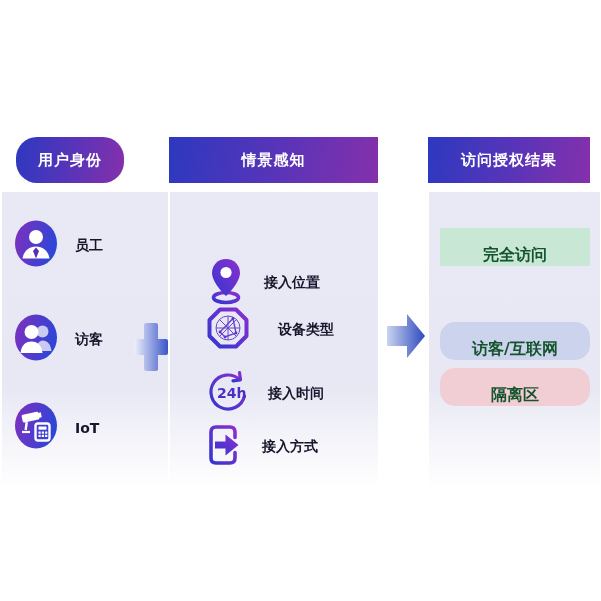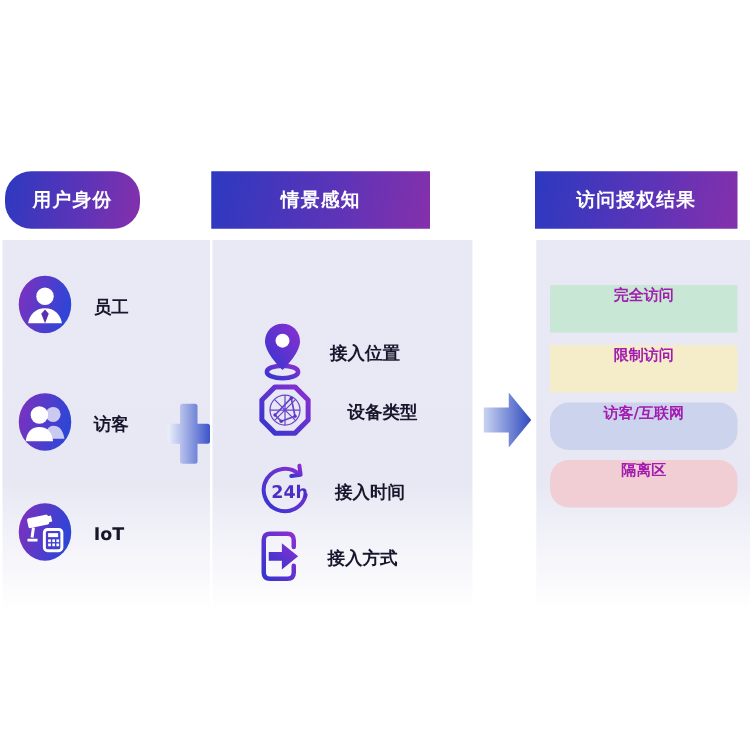--- a/index.html
+++ b/index.html
@@ -1,40 +1,40 @@
 <!DOCTYPE html>
 <html><head>
 <meta charset="utf-8">
 <style>
   html,body{margin:0;padding:0;background:#fff;}
   .canvas{position:relative;width:601px;height:601px;background:#ffffff;overflow:hidden;
           font-family:"DejaVu Sans","Liberation Sans",sans-serif;}
   .hdr{position:absolute;top:137px;height:46px;display:flex;align-items:center;justify-content:center;
        color:#ffffff;font-weight:bold;font-size:15px;letter-spacing:1px;
        background:linear-gradient(100deg,#2c39c0 0%,#5b34b8 55%,#8530ab 100%);}
-  .hdr-identity{left:4px;width:108px;border-radius:21px;}
-  .hdr-context{left:169px;width:175px;}
+  .hdr-identity{left:16px;width:108px;border-radius:21px;}
+  .hdr-context{left:169px;width:209px;}
   .hdr-result{left:428px;width:162px;}
   .bd{position:absolute;top:192px;height:296px;
       background:linear-gradient(180deg,#e9e9f5 0%,#e8e8f4 66%,rgba(248,248,253,0) 100%);}
   .bd-identity{left:2px;width:130px;padding-left:36px;}
   .bd-context{left:170px;width:208px;}
   .bd-result{left:429px;width:171px;}
   .row{position:absolute;display:flex;align-items:center;}
   .row .lbl{font-size:14px;font-weight:bold;color:#16162c;white-space:nowrap;}
   
   .row-id{left:12px;gap:17px;}
   .row-id1{top:28px;} .row-id2{top:122px;} .row-id3{top:210px;}
   
   .row-cx{left:36px;gap:18px;}
   .row-cx1{top:19px;} .row-cx2{top:65px;} .row-cx3{top:114px;gap:28px;} .row-cx4{top:177px;} .row-cx5{top:231px;}
   .icn{display:block;flex:0 0 auto;}
   
-  .bar{position:absolute;left:11px;width:150px;height:38px;display:flex;align-items:flex-start;justify-content:center;
-       font-size:12px;font-weight:bold;color:#a21caf;}
+  .bar{position:absolute;left:11px;width:150px;height:38px;display:flex;align-items:flex-end;justify-content:center;
+       font-size:16px;font-weight:bold;color:#14532d;}
   .bar1{top:36px;} .bar2{top:84px;} .bar3{top:130px;} .bar4{top:176px;} .bar5{top:222px;}
   
   .plus-wrap{position:absolute;left:134px;top:321px;width:34px;height:52px;}
   .arrow-wrap{position:absolute;left:386px;top:311px;width:40px;height:50px;}
 </style>
 </head>
 <body>
 
 <div class="canvas">
 
@@ -214,23 +214,20 @@
           </linearGradient>
         </defs>
       <path d="M1 15 H21 V3 L39 25 L21 47 V35 H1 Z" fill="url(#garr)"></path>
     </svg>
   </div>
 
   <div class="bd bd-result">
     <div class="bar bar1" style="background-color: rgb(201, 231, 213);">
       <span>完全访问</span>
     </div>
-    <div class="bar bar2" style="background-color: rgb(245, 236, 202);">
-      <span>限制访问</span>
-    </div>
     <div class="bar bar3" style="background-color: rgb(204, 211, 237); border-radius: 15px;">
       <span>访客/互联网</span>
     </div>
     <div class="bar bar4" style="background-color: rgb(241, 206, 212); border-radius: 15px;">
       <span>隔离区</span>
     </div>
   </div>
 
 </div>
 

